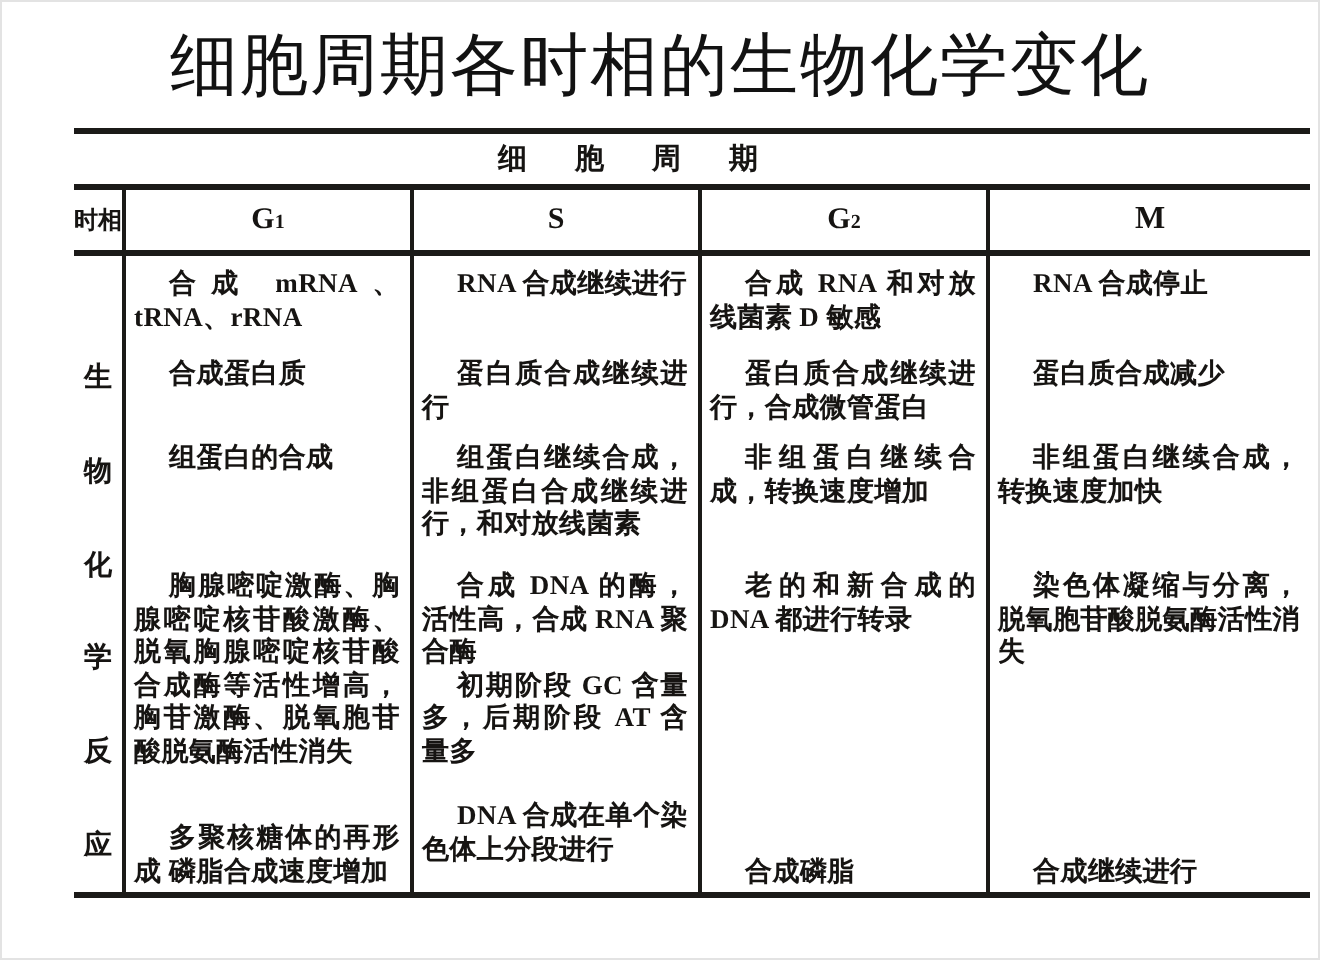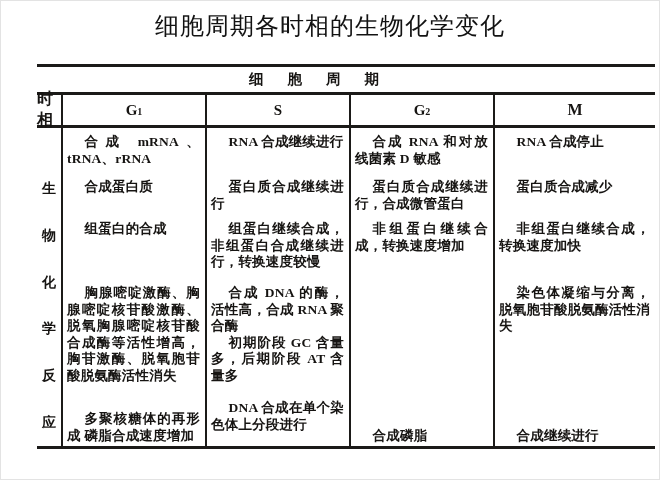--- a/index.html
+++ b/index.html
@@ -3,21 +3,21 @@
 <meta charset="utf-8">
 <style>
   html,body { margin:0; padding:0; background:#ffffff; }
   .page {
     position:relative; width:660px; height:480px; background:#ffffff;
     font-family:"Liberation Serif","DejaVu Serif",serif; color:#161412;
     overflow:hidden; box-sizing:border-box; border:1px solid #e3e3e3;
   }
   .title {
     position:absolute; top:9px; left:0; width:100%; margin:0;
-    text-align:center; font-size:24px; font-weight:400; letter-spacing:1px;
+    text-align:center; font-size:34px; font-weight:400; letter-spacing:1px;
     color:#121212;
   }
   .tbl {
     position:absolute; left:36px; top:63px; width:618px;
     border-top:3px solid #1b1a18;
   }
   .span-row {
     height:25px; border-bottom:3px solid #1b1a18;
     display:flex; align-items:center; justify-content:center;
   }
@@ -26,21 +26,21 @@
     position:relative; left:-20px; white-space:nowrap;
   }
   .header-row {
     display:flex; height:30px; border-bottom:3px solid #1b1a18;
   }
   .hc {
     box-sizing:border-box; height:100%;
     display:flex; align-items:center; justify-content:center;
     font-weight:bold;
   }
-  .hc.phase { width:26px; font-size:16px; letter-spacing:0; border-right:2px solid #1b1a18; }
+  .hc.phase { width:26px; font-size:12px; letter-spacing:0; border-right:2px solid #1b1a18; }
   .hc.c { width:144px; border-right:2px solid #1b1a18; font-size:15px; }
   .hc.last { flex:1; border-right:none; }
   .hc sub { font-size:10px; line-height:0; transform:translateY(2px); }
   .tbody {
     display:flex; height:318px; border-bottom:3px solid #1b1a18;
   }
   .side {
     width:26px; box-sizing:border-box; border-right:2px solid #1b1a18;
     display:flex; flex-direction:column; align-items:center;
     justify-content:space-between; padding:52px 0 14px;
@@ -107,32 +107,33 @@
         <p class="cell r2">合成蛋白质</p>
         <p class="cell r4">胸腺嘧啶激酶、胸腺嘧啶核苷酸激酶、脱氧胸腺嘧啶核苷酸合成酶等活性增高，胸苷激酶、脱氧胞苷酸脱氨酶活性消失</p>
         <p class="cell r3">组蛋白的合成</p>
         <p class="cell r5a">多聚核糖体的再形成</p>
         <p class="cell r5b">磷脂合成速度增加</p>
       </div>
 
       <div class="col bdr">
         <p class="cell r1">RNA 合成继续进行</p>
         <p class="cell r2">蛋白质合成继续进行</p>
-        <p class="cell r3">组蛋白继续合成，非组蛋白合成继续进行，转换速度较慢</p>
+        <p class="cell r3">组蛋白继续合成，非组蛋白合成继续进行，和对放线菌素</p>
         <div class="cell r4">
           <p>合成 DNA 的酶，活性高，合成 RNA 聚合酶</p>
           <p>初期阶段 GC 含量多，后期阶段 AT 含量多</p>
           <p class="gap">DNA 合成在单个染色体上分段进行</p>
         </div>
       </div>
 
       <div class="col bdr">
         <p class="cell r1">合成 RNA 和对放线菌素 D 敏感</p>
         <p class="cell r2">蛋白质合成继续进行，合成微管蛋白</p>
         <p class="cell r3">非组蛋白继续合成，转换速度增加</p>
+        <p class="cell r4">老的和新合成的 DNA 都进行转录</p>
         <p class="cell r5">合成磷脂</p>
       </div>
 
       <div class="col last">
         <p class="cell r1">RNA 合成停止</p>
         <p class="cell r2">蛋白质合成减少</p>
         <p class="cell r3">非组蛋白继续合成，转换速度加快</p>
         <p class="cell r4">染色体凝缩与分离，脱氧胞苷酸脱氨酶活性消失</p>
         <p class="cell r5">合成继续进行</p>
       </div>

